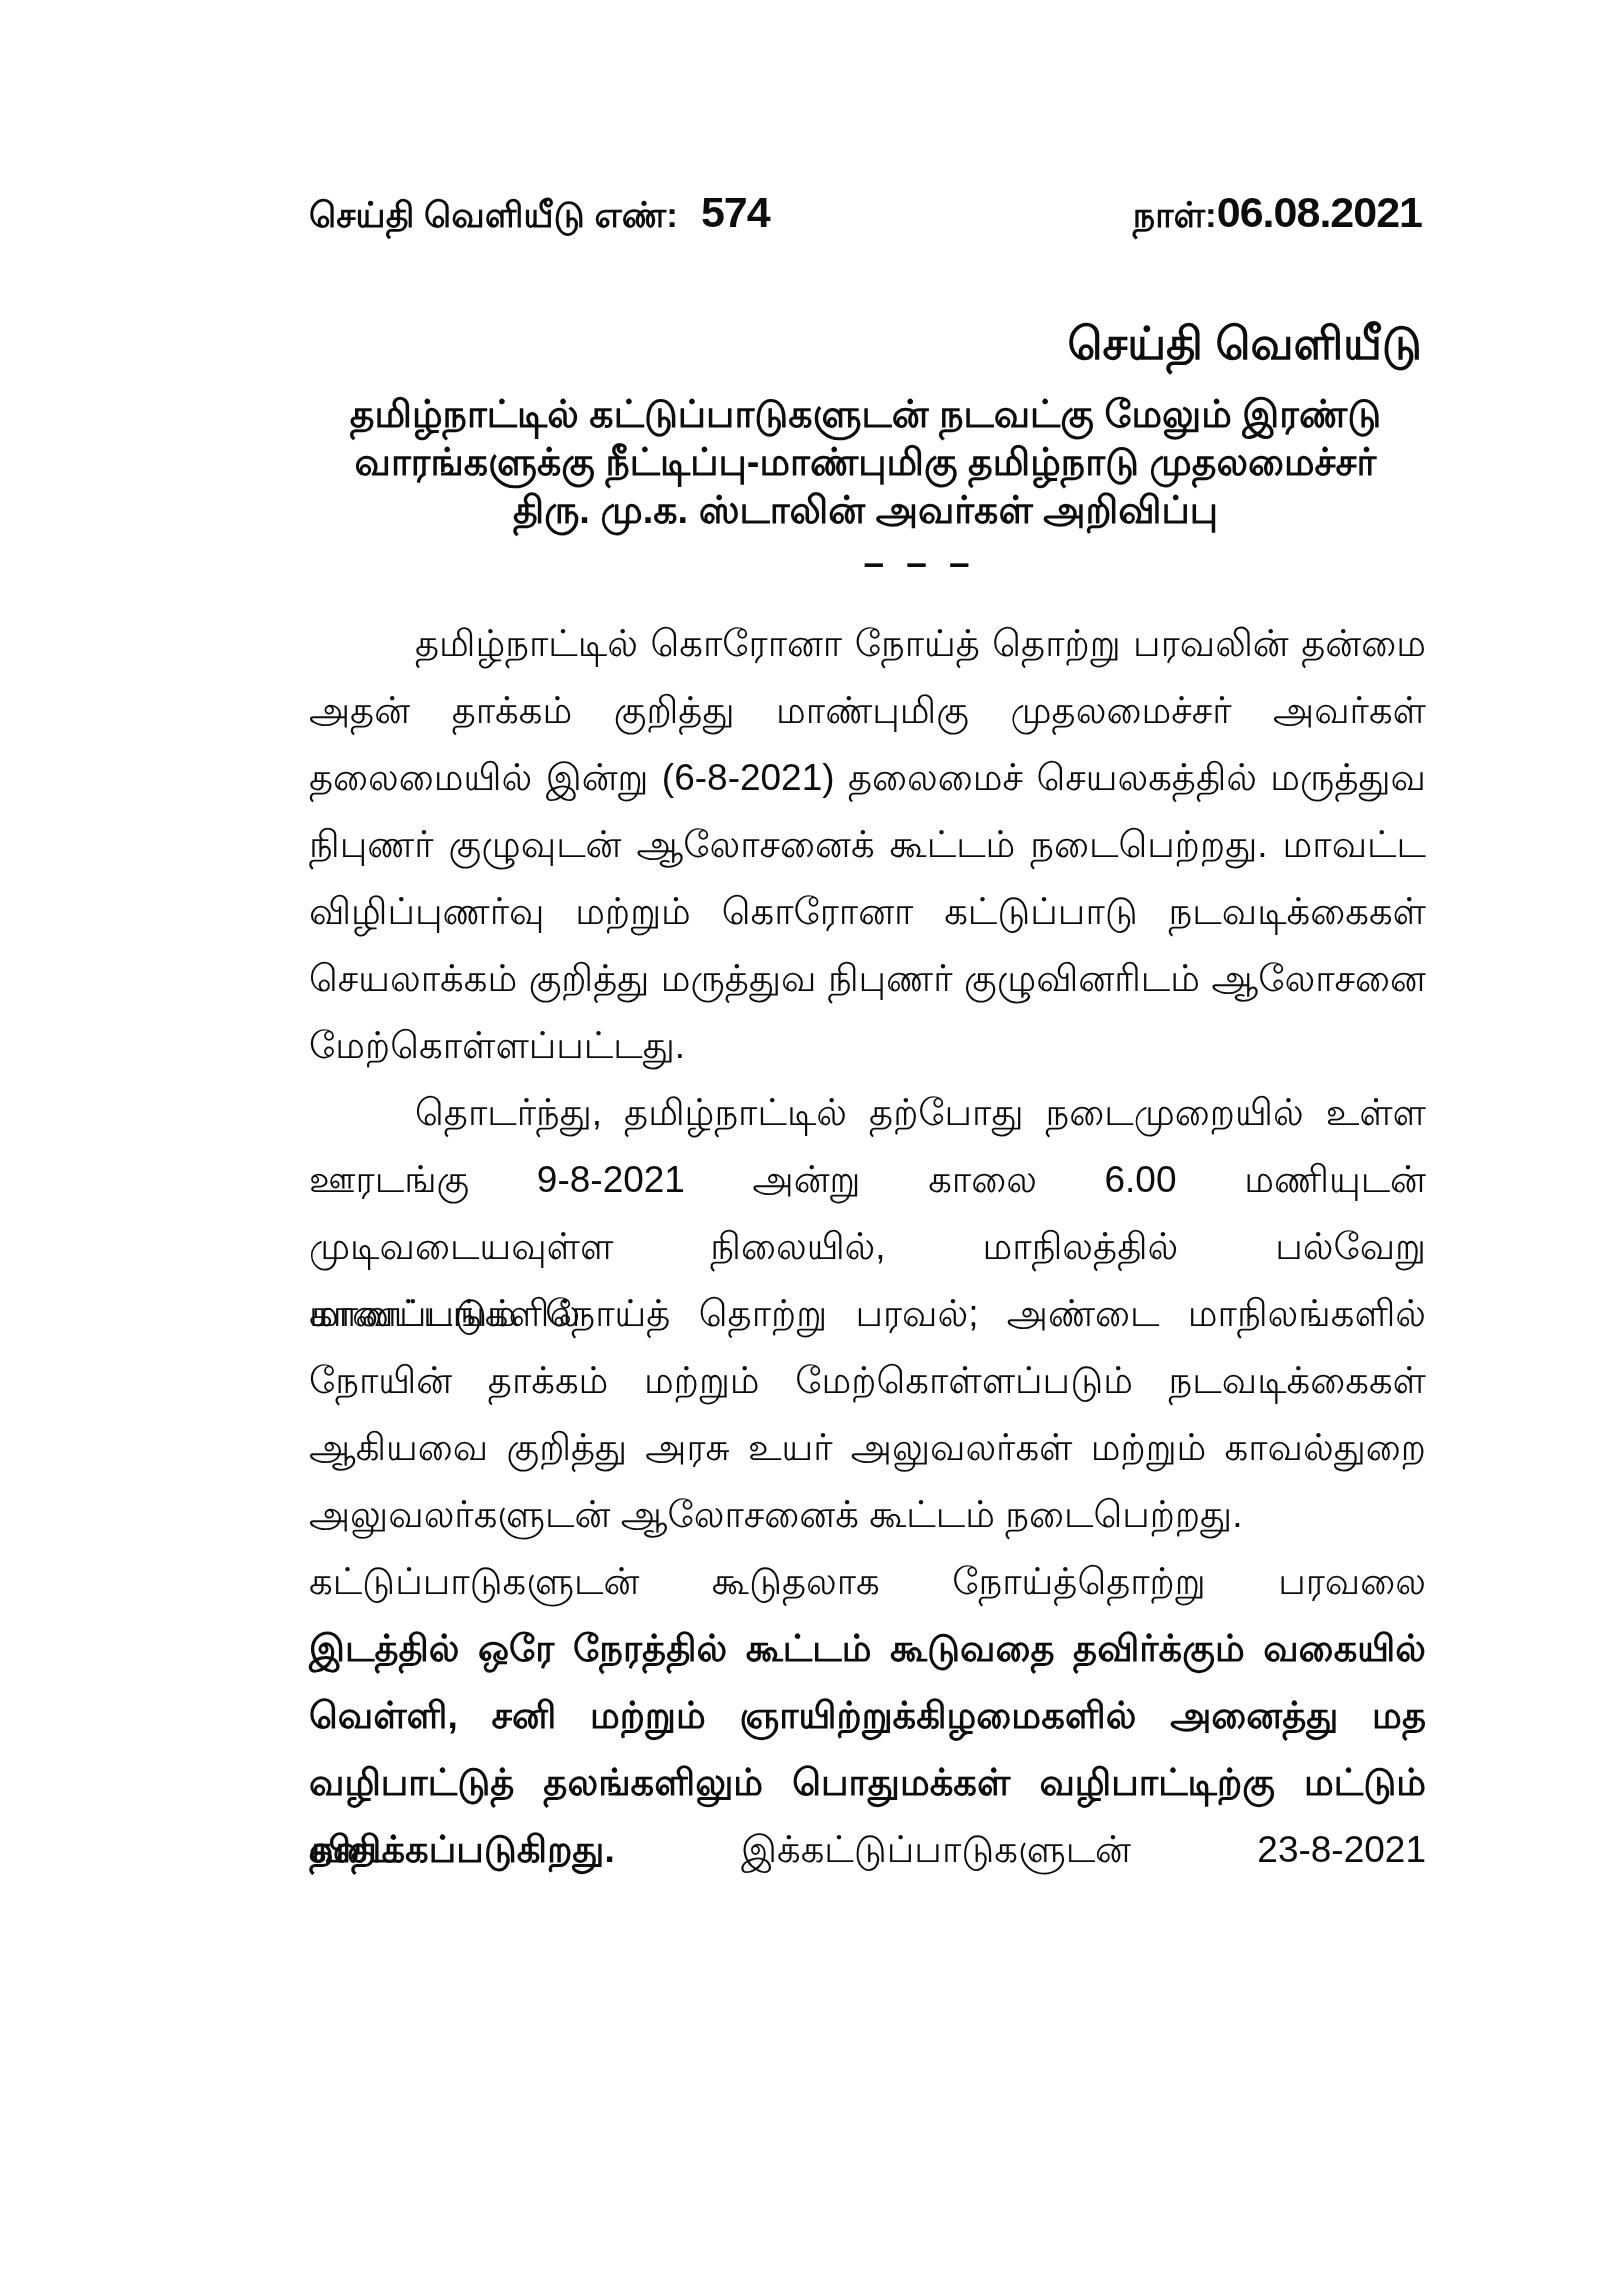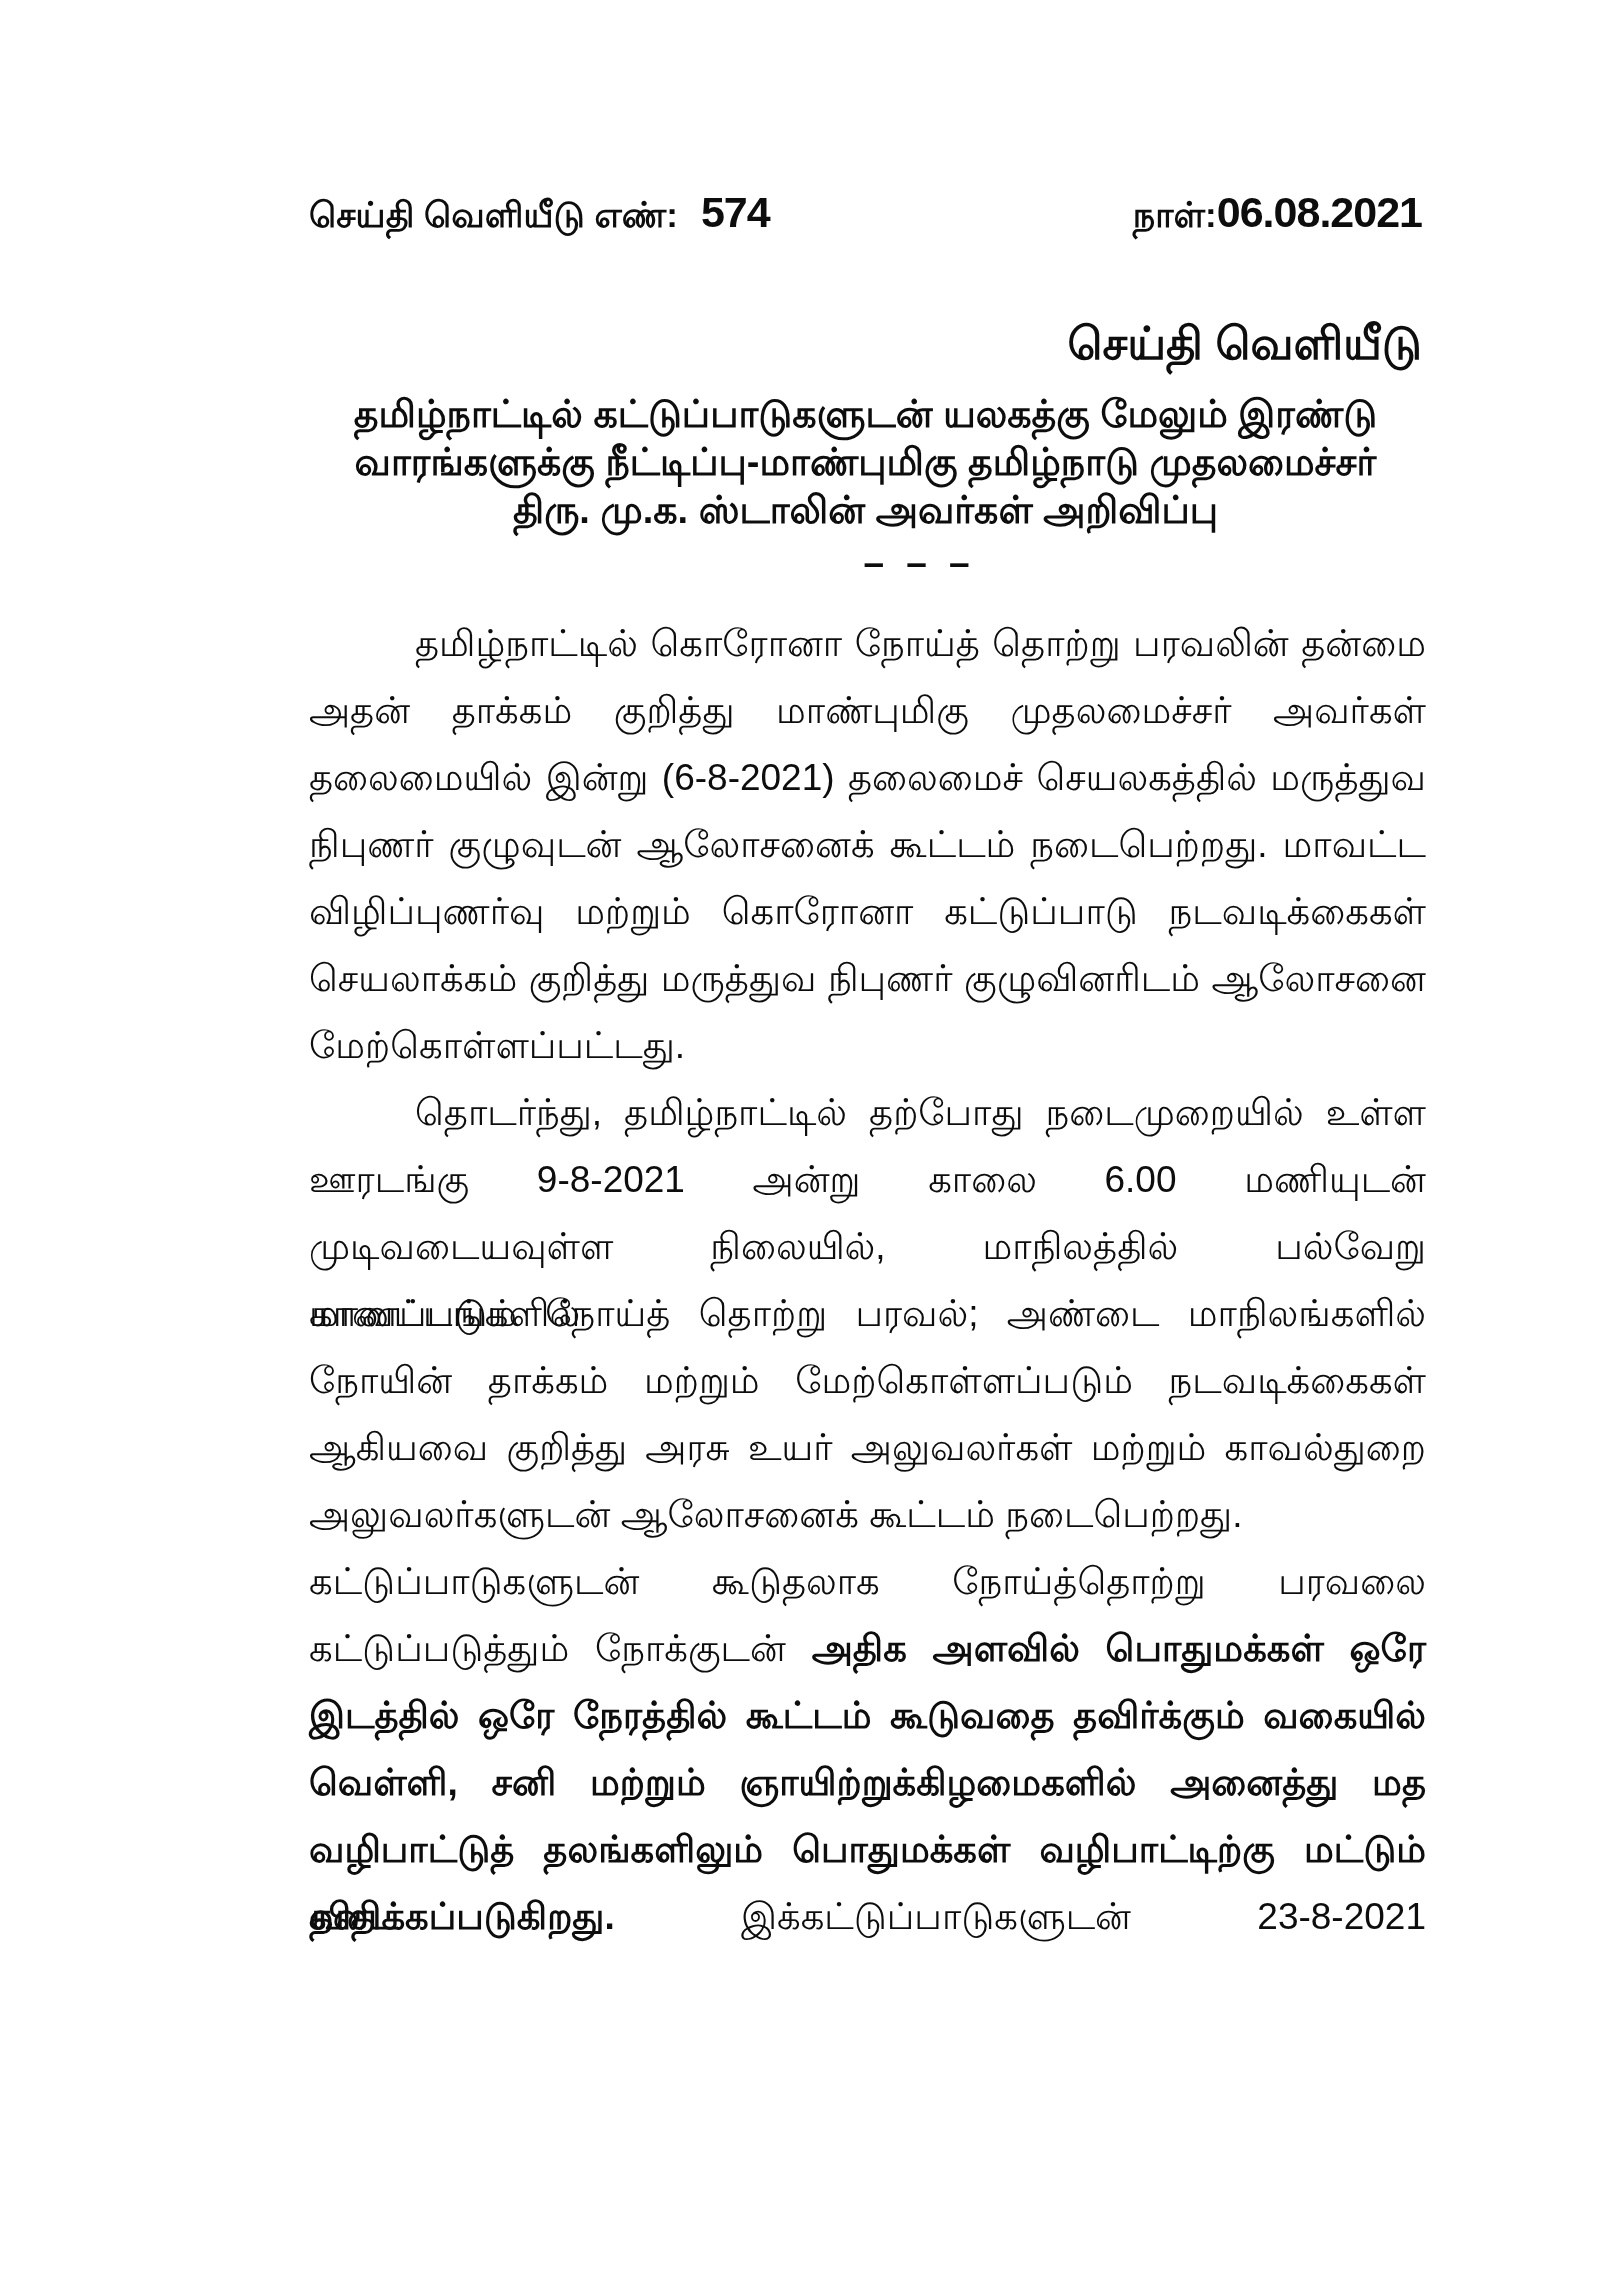--- a/index.html
+++ b/index.html
@@ -100,21 +100,21 @@
       <span>செய்தி வெளியீடு எண்:</span><span class="num">574</span>
     </div>
     <div class="header-right">
       <span>நாள்:</span><span class="num">06.08.2021</span>
     </div>
   </div>
 
   <div class="doc-title">செய்தி வெளியீடு</div>
 
   <div class="subtitle">
-    <div>தமிழ்நாட்டில் கட்டுப்பாடுகளுடன் யலகத்கு மேலும் இரண்டு</div>
+    <div>தமிழ்நாட்டில் கட்டுப்பாடுகளுடன் நடவட்கு மேலும் இரண்டு</div>
     <div>வாரங்களுக்கு நீட்டிப்பு-மாண்புமிகு தமிழ்நாடு முதலமைச்சர்</div>
     <div>திரு. மு.க. ஸ்டாலின் அவர்கள் அறிவிப்பு</div>
   </div>
 
   <div class="separator">– – –</div>
 
   <div class="doc-body">
       <div class="line ind"><span class="seg">தமிழ்நாட்டில் கொரோனா நோய்த் தொற்று பரவலின் தன்மை</span></div>
       <div class="line"><span class="seg">அதன் தாக்கம் குறித்து மாண்புமிகு முதலமைச்சர் அவர்கள்</span></div>
       <div class="line"><span class="seg">தலைமையில் இன்று (6-8-2021) தலைமைச் செயலகத்தில் மருத்துவ</span></div>
@@ -123,21 +123,20 @@
       <div class="line"><span class="seg">செயலாக்கம் குறித்து மருத்துவ நிபுணர் குழுவினரிடம் ஆலோசனை</span></div>
       <div class="line pl"><span class="seg">மேற்கொள்ளப்பட்டது.</span></div>
       <div class="line ind"><span class="seg">தொடர்ந்து, தமிழ்நாட்டில் தற்போது நடைமுறையில் உள்ள</span></div>
       <div class="line"><span class="seg">ஊரடங்கு 9-8-2021 அன்று காலை 6.00 மணியுடன்</span></div>
       <div class="line"><span class="seg">முடிவடையவுள்ள நிலையில், மாநிலத்தில் பல்வேறு மாவட்டங்களில்</span></div>
       <div class="line"><span class="seg">காணப்படும் நோய்த் தொற்று பரவல்; அண்டை மாநிலங்களில்</span></div>
       <div class="line"><span class="seg">நோயின் தாக்கம் மற்றும் மேற்கொள்ளப்படும் நடவடிக்கைகள்</span></div>
       <div class="line"><span class="seg">ஆகியவை குறித்து அரசு உயர் அலுவலர்கள் மற்றும் காவல்துறை</span></div>
       <div class="line pl"><span class="seg">அலுவலர்களுடன் ஆலோசனைக் கூட்டம் நடைபெற்றது.</span></div>
       <div class="line"><span class="seg">கட்டுப்பாடுகளுடன் கூடுதலாக நோய்த்தொற்று பரவலை</span></div>
-      <div class="line"><span class="seg">கட்டுப்படுத்தும் நோக்குடன்</span> <span class="seg b">அதிக அளவில் பொதுமக்கள் ஒரே</span></div>
       <div class="line"><span class="seg b">இடத்தில் ஒரே நேரத்தில் கூட்டம் கூடுவதை தவிர்க்கும் வகையில்</span></div>
       <div class="line"><span class="seg b">வெள்ளி, சனி மற்றும் ஞாயிற்றுக்கிழமைகளில் அனைத்து மத</span></div>
       <div class="line"><span class="seg b">வழிபாட்டுத் தலங்களிலும் பொதுமக்கள் வழிபாட்டிற்கு மட்டும் தடை</span></div>
       <div class="line"><span class="seg b">விதிக்கப்படுகிறது.</span> <span class="seg">இக்கட்டுப்பாடுகளுடன்</span> <span class="seg">23-8-2021</span></div>
     </div>
 
 </div>
 
 
 </body></html>

